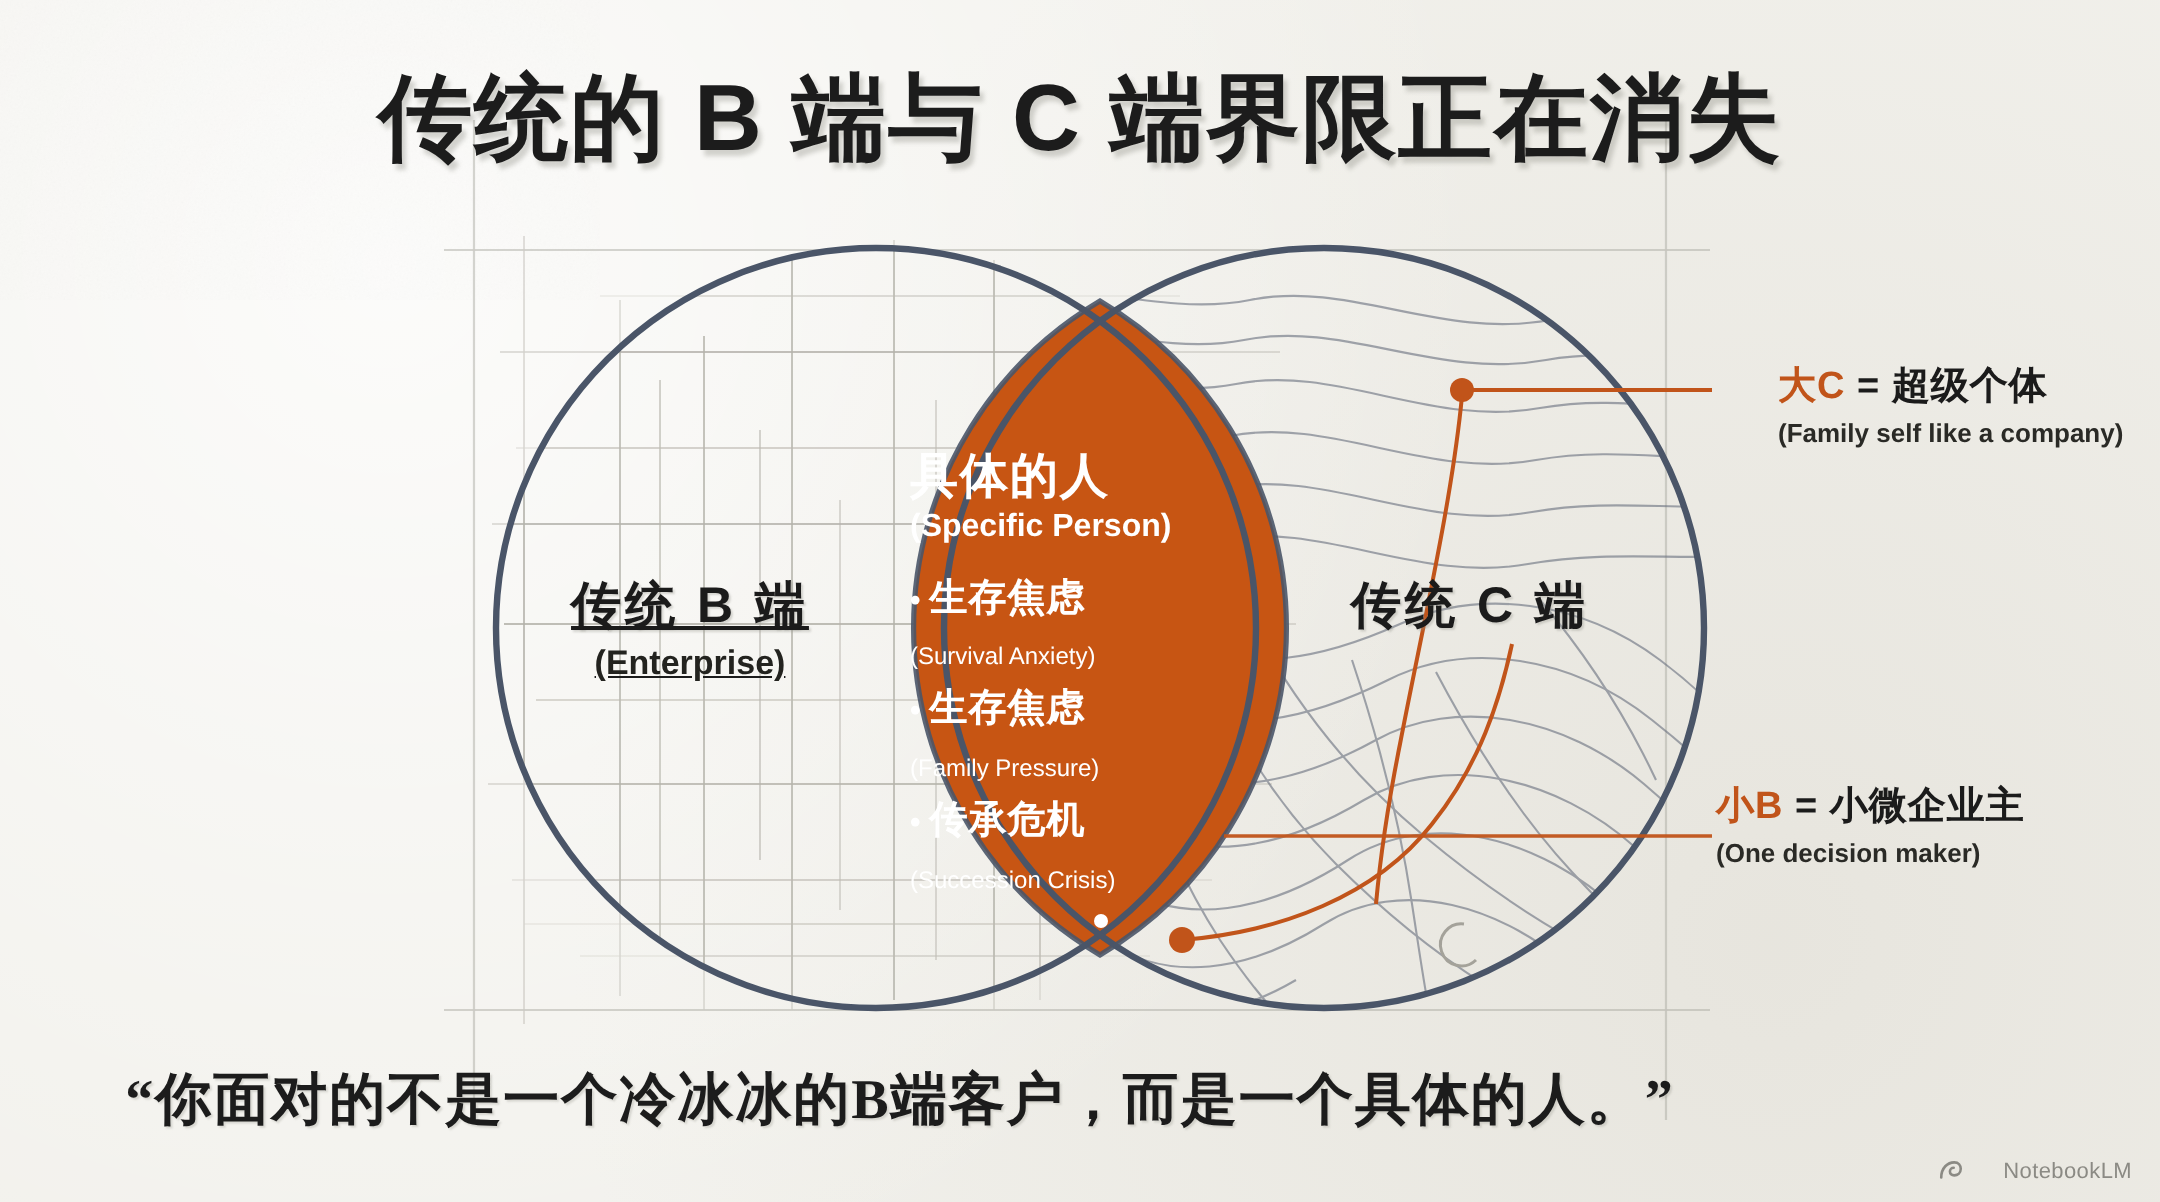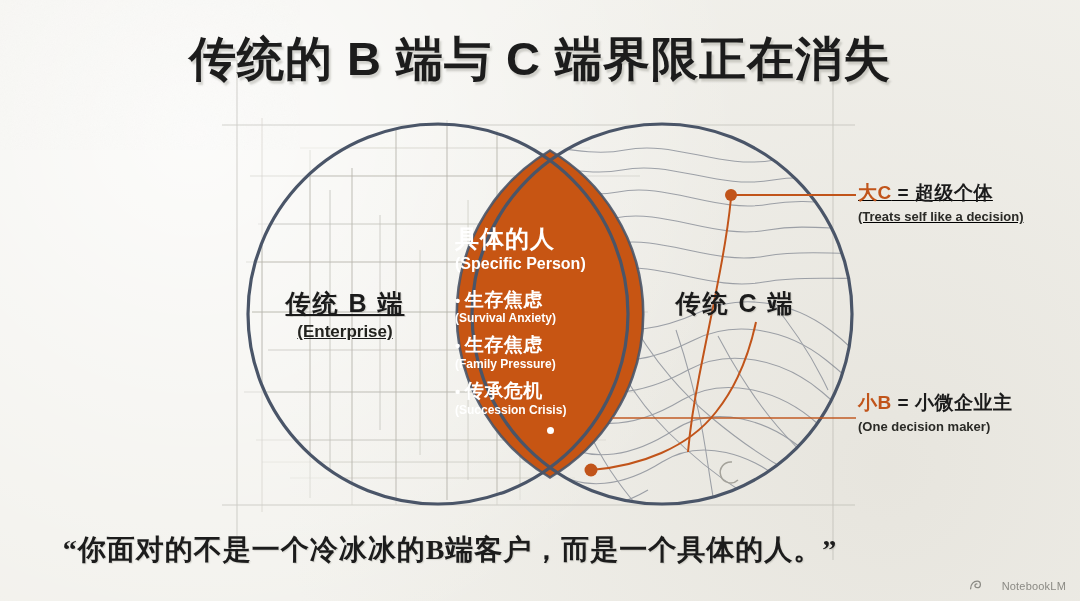--- a/index.html
+++ b/index.html
@@ -82,41 +82,41 @@
   #lens-content .lens-title-en {
     font-size: 16px; font-weight: bold; margin-top: 2px;
   }
   .lens-items { margin-top: 17px; }
   .lens-item { margin-bottom: 10px; }
   .lens-item .it-cn {
     font-size: 19px; font-weight: bold; letter-spacing: 0.5px;
     line-height: 1.1;
   }
   .lens-item .it-cn .bullet { font-size: 15px; margin-right: 4px; }
-  .lens-item .it-en { font-size: 12px; font-weight: bold; margin-top: 1px; }
+  .lens-item .it-en { font-size: 12px; font-weight: normal; margin-top: 11px; }
   #lens-enddot {
     width: 7px; height: 7px; border-radius: 50%;
     background: #ffffff; margin: 6px auto 0 auto;
   }
 
   
   .annotation {
     position: absolute;
     white-space: nowrap;
   }
   .annotation .ann-main {
     font-size: 19px; font-weight: bold; color: #1b1b1b;
     letter-spacing: 0.5px;
   }
   .annotation .ann-main .key { color: #c1541a; }
   .annotation .ann-sub {
     font-size: 13px; font-weight: bold; color: #2a2a26;
     margin-top: 3px;
   }
-  #ann-top { left: 858px; top: 180px; text-decoration: underline; }
+  #ann-top { left: 889px; top: 180px; }
   #ann-bottom { left: 858px; top: 390px; }
 
   
   #quote {
     position: absolute;
     left: 0; top: 531px;
     width: 900px;
     text-align: center;
     font-family: "Liberation Serif", "DejaVu Serif", serif;
     font-size: 28px;
@@ -303,21 +303,21 @@
       </div>
     </div>
 
     <div id="lens-enddot"></div>
   </div>
 
   <div class="annotation" id="ann-top">
     <div class="ann-main">
       <span class="key">大C</span><span> = </span><span>超级个体</span>
     </div>
-    <div class="ann-sub">(Treats self like a decision)</div>
+    <div class="ann-sub">(Family self like a company)</div>
   </div>
 
   <div class="annotation" id="ann-bottom">
     <div class="ann-main">
       <span class="key">小B</span><span> = </span><span>小微企业主</span>
     </div>
     <div class="ann-sub">(One decision maker)</div>
   </div>
 
   <div id="quote">“你面对的不是一个冷冰冰的B端客户，而是一个具体的人。”</div>

